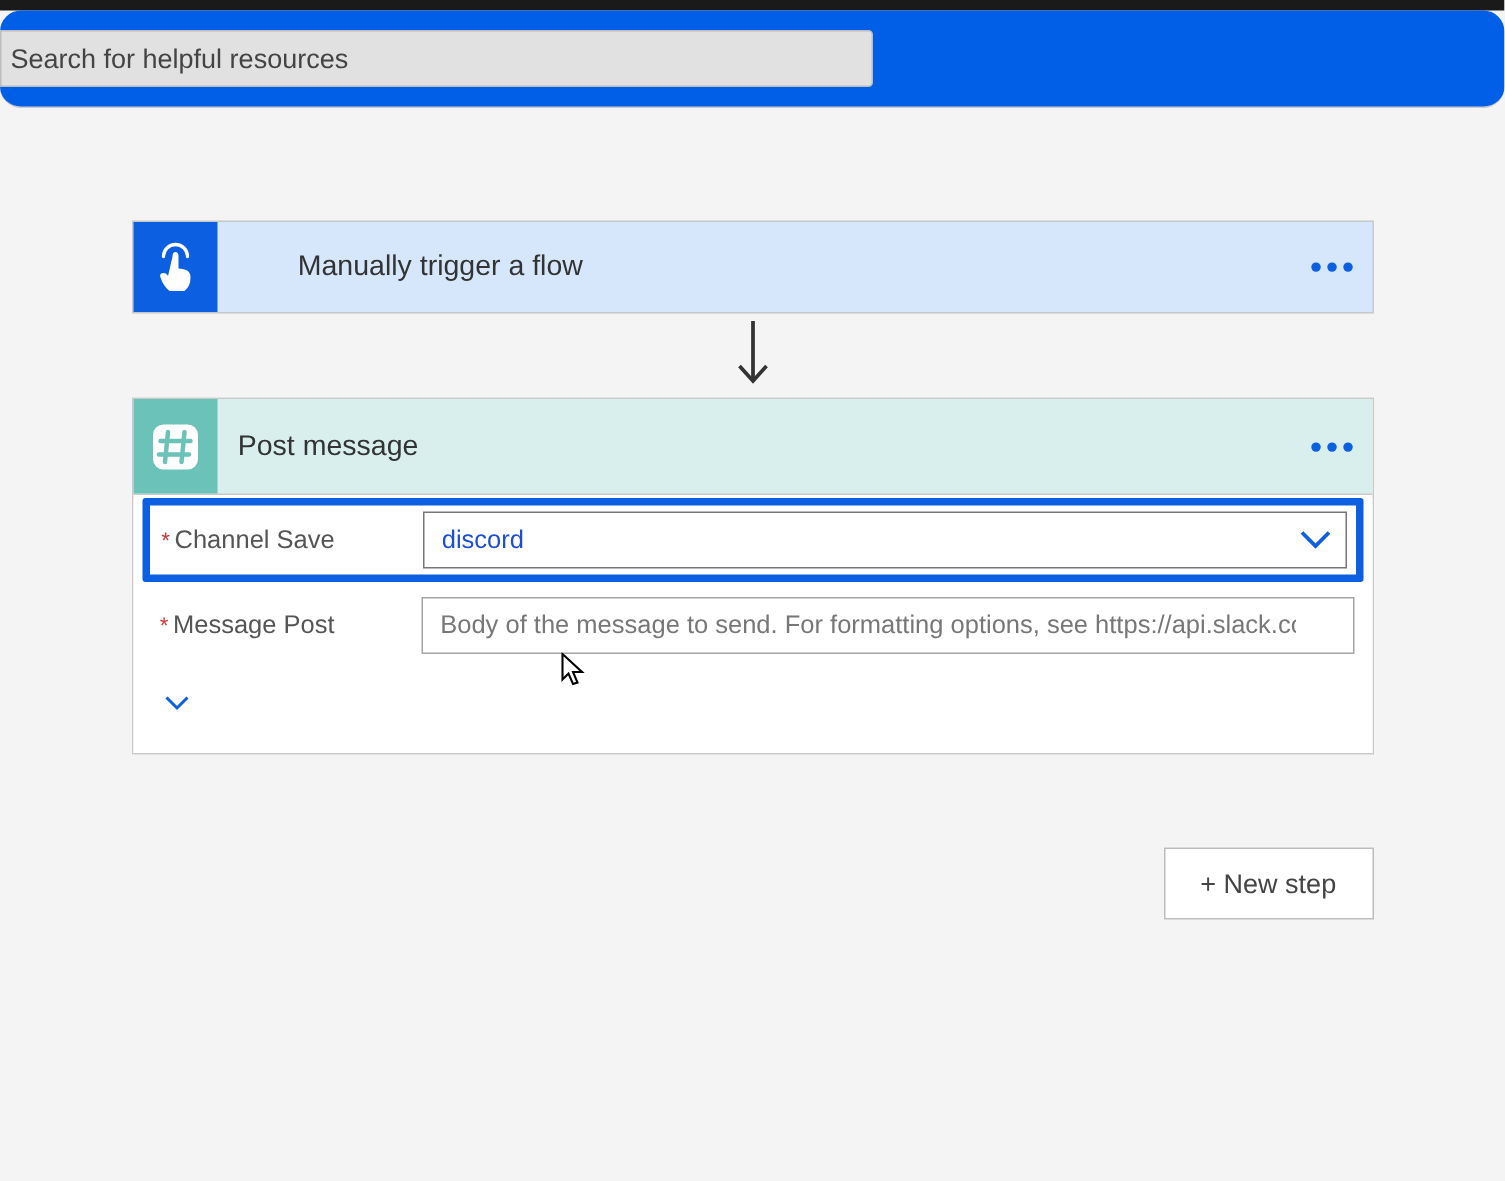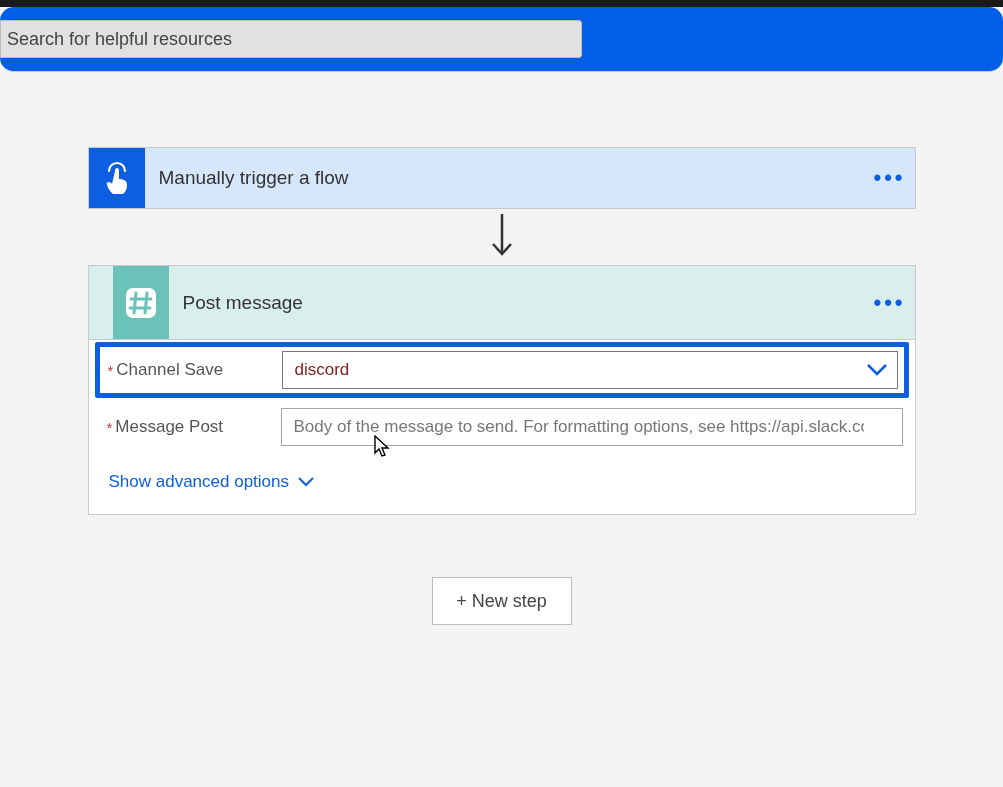--- a/index.html
+++ b/index.html
@@ -47,20 +47,21 @@
     width: 828px;
     border: 1px solid #c9c9c9;
     background: #fff;
     position: relative;
   }
   .trigger-card {
     display: flex;
     align-items: stretch;
     height: 62px;
     background: #d6e7fb;
+    gap: 40px;
   }
   .trigger-icon-box {
     width: 56px;
     background: #0b5fe0;
     display: flex;
     align-items: center;
     justify-content: center;
   }
   .trigger-title {
     flex: 1;
@@ -85,24 +86,23 @@
   .arrow-wrap {
     height: 56px;
     display: flex;
     align-items: center;
     justify-content: center;
     width: 828px;
   }
   .action-header {
     display: flex;
     align-items: stretch;
-    height: 74px;
+    height: 64px;
     background: #d8efee;
     border-bottom: 1px solid #c9c9c9;
-    padding-left: 24px;
   }
   .action-icon-box {
     width: 56px;
     background: #6bc2b9;
     display: flex;
     align-items: center;
     justify-content: center;
   }
   .action-title {
     flex: 1;
@@ -143,21 +143,21 @@
   .field-input-wrap {
     flex: 1;
     position: relative;
   }
   .field-input {
     width: 100%;
     height: 38px;
     border: 1px solid #777;
     padding: 0 38px 0 12px;
     font-size: 17px;
-    color: #7f1d1d;
+    color: #1d4ed8;
     background: #fff;
   }
   .field-input.plain {
     border: 1px solid #a5a5a5;
     color: #666;
   }
   .chevron-down {
     position: absolute;
     right: 10px;
     top: 50%;
@@ -171,21 +171,21 @@
     color: #0b5fe0;
     font-size: 17px;
     cursor: pointer;
     display: inline-flex;
     align-items: center;
     gap: 8px;
   }
   .footer-buttons {
     margin-top: 62px;
     display: flex;
-    justify-content: center;
+    justify-content: flex-end;
     width: 828px;
   }
   .btn {
     height: 48px;
     min-width: 140px;
     padding: 0 22px;
     border: 1px solid #bcbcbc;
     background: #fff;
     font-size: 18px;
     color: #444;
@@ -271,21 +271,20 @@
           <span class="req">*</span>
           <span>Message Post</span>
         </div>
         <div class="field-input-wrap">
           <input type="text" class="field-input plain" placeholder="Body of the message to send. For formatting options, see https://api.slack.com/" style="">
         </div>
       </div>
 
       <div class="adv-row">
         <span class="adv-link">
-          <span>Show advanced options</span>
           <svg width="18" height="12" viewBox="0 0 18 12">
             <polyline points="2,2 9,9 16,2" fill="none" stroke="#0b5fe0" stroke-width="2"></polyline>
           </svg>
         </span>
       </div>
 
     </div>
   </div>
 
   <div class="footer-buttons">

